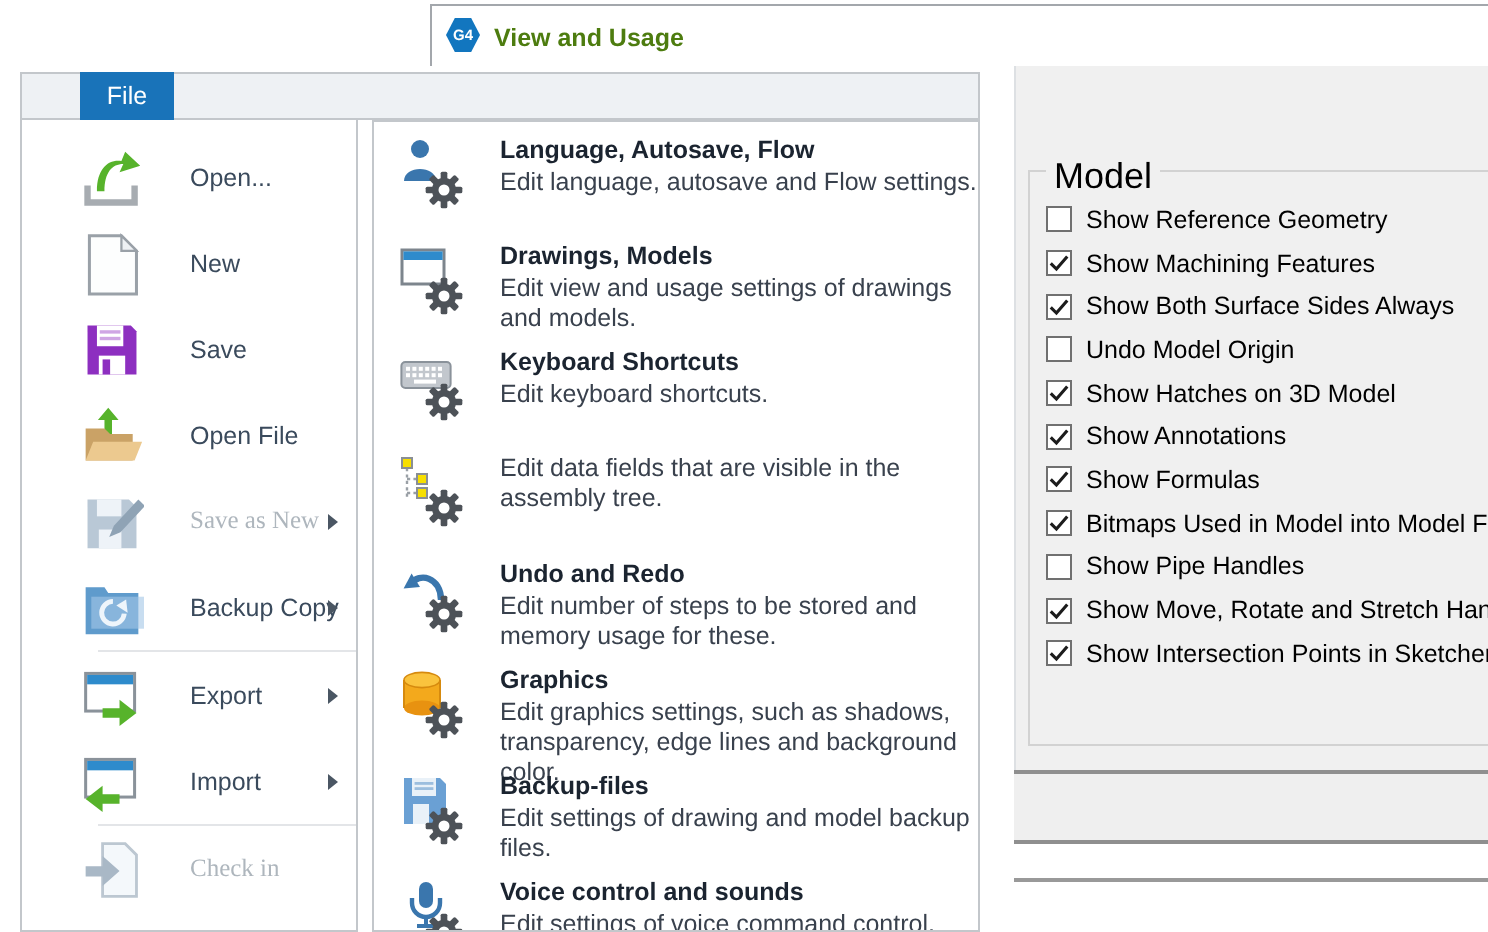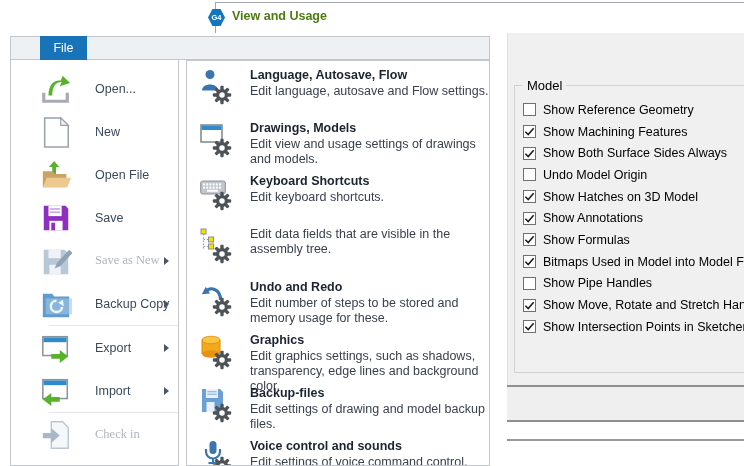--- a/index.html
+++ b/index.html
@@ -4,21 +4,21 @@
 <style>
   * { margin:0; padding:0; box-sizing:border-box; }
   html,body { background:#fff; }
   #screen {
     position:relative; width:744px; height:466px; overflow:hidden;
     background:#fff; font-family:"Liberation Sans", sans-serif;
   }
   
   #tab-top-line { position:absolute; left:215px; top:2px; width:529px; height:1px; background:#a3a7ac; }
   #tab-v-line   { position:absolute; left:215px; top:2px; width:1px; height:31px; background:#a3a7ac; }
-  #doc-tab { position:absolute; left:208px; top:9px; display:flex; align-items:flex-start; gap:7px; }
+  #doc-tab { position:absolute; left:223px; top:9px; display:flex; align-items:flex-end; gap:7px; }
   #g4-badge {
     width:17px; height:17px; background:#1276bf; color:#fff;
     clip-path:polygon(26% 0%, 74% 0%, 100% 50%, 74% 100%, 26% 100%, 0% 50%);
     font-size:7.5px; font-weight:bold; display:flex; align-items:center; justify-content:center;
   }
   #doc-tab-title { font-size:12.5px; color:#4d7c0f;font-weight:bold; }
 
   
   #menu-strip { position:absolute; left:10px; top:36px; width:480px; height:24px;
     background:#eef1f4; border:1px solid #c3c7cb; }
@@ -46,21 +46,21 @@
   .sm-icon .gear  { position:absolute; left:14px; top:17px; width:20px; height:20px; }
   .sm-title { font-size:12.5px; font-weight:bold; color:#1b2430; margin-bottom:2px; }
   .sm-desc  { font-size:12.5px; color:#39414d; line-height:15px; width:250px; }
 
   
   #dialog-panel { position:absolute; left:507px; top:33px; width:237px; height:352px;
     background:#f0f0f0; border-left:1px solid #dde0e3; }
   #model-groupbox { position:absolute; left:6px; top:52px; width:240px; height:288px;
     border:1px solid #d2d2d2; }
   #model-group-label { position:absolute; top:-8px; left:8px; background:#f0f0f0;
-    padding:0 4px; font-size:13px; color:#000; }
+    padding:0 4px; font-size:18px; color:#000; }
   #model-checkbox-list { padding:13px 0 0 8px; }
   .cb-row { display:flex; align-items:center; height:21.7px; }
   .cb { width:13px; height:13px; background:#fff; border:1px solid #707070; margin-right:7px;
     flex:none; display:flex; align-items:center; justify-content:center; }
   .cb svg { width:11px; height:11px; display:none; }
   .cb.checked svg { display:block; }
   .cb-label { font-size:12.5px; color:#000; white-space:nowrap; }
 
   
   #edge-line-a { position:absolute; left:507px; top:385px; width:237px; height:2px; background:#8f8f8f; }
@@ -204,40 +204,40 @@
           <path d="M5 2 h17 l8 8 v23 H5 z" fill="#fdfefe" stroke="#9aa1a8" stroke-width="1.6"></path>
           <path d="M22 2 l8 8 h-8 z" fill="#eef1f4" stroke="#9aa1a8" stroke-width="1.2"></path>
         </svg>
       </span>
       <span class="fm-label">New</span>
     </div>
 
     <div class="fm-item">
       <span class="fm-icon">
         <svg viewBox="0 0 34 34">
-          <path d="M15 2 l5.5 6.5 h-3.5 v7.5 h-4 v-7.5 h-3.5 z" fill="#57b32b"></path>
-          <path d="M3 13 h10 l3 3 h12 v14 H3 z" fill="#caa266"></path>
-          <path d="M3 30 l4 -10 h26 l-4 10 z" fill="#ecc98f"></path>
-        </svg>
-      </span>
-      <span class="fm-label">Open File</span>
-    </div>
-
-    <div class="fm-item">
-      <span class="fm-icon">
-        <svg viewBox="0 0 34 34">
           <path d="M4 4 h23 l3 3 v23 H4 z" fill="#8d2fc0"></path>
           <rect x="9" y="4" width="14" height="11" fill="#fff"></rect>
           <rect x="10.5" y="6.5" width="11" height="1.8" fill="#cfa6e4"></rect>
           <rect x="10.5" y="10" width="11" height="1.8" fill="#cfa6e4"></rect>
           <rect x="10" y="20" width="14" height="10" fill="#fff"></rect>
           <rect x="12" y="22" width="4" height="8" fill="#8d2fc0"></rect>
         </svg>
       </span>
       <span class="fm-label">Save</span>
+    </div>
+
+    <div class="fm-item">
+      <span class="fm-icon">
+        <svg viewBox="0 0 34 34">
+          <path d="M15 2 l5.5 6.5 h-3.5 v7.5 h-4 v-7.5 h-3.5 z" fill="#57b32b"></path>
+          <path d="M3 13 h10 l3 3 h12 v14 H3 z" fill="#caa266"></path>
+          <path d="M3 30 l4 -10 h26 l-4 10 z" fill="#ecc98f"></path>
+        </svg>
+      </span>
+      <span class="fm-label">Open File</span>
     </div>
 
     <div class="fm-item disabled">
       <span class="fm-icon">
         <svg viewBox="0 0 34 34">
           <path d="M4 5 h22 l4 4 v22 H4 z" fill="#b9c8d6"></path>
           <rect x="9" y="5" width="13" height="9" fill="#eef3f8"></rect>
           <rect x="10" y="21" width="12" height="10" fill="#eef3f8"></rect>
           <path d="M31 5 L18 19 l-2.5 6 6 -2.5 L34.5 8.5 z" fill="#8fa3b5"></path>
         </svg>

